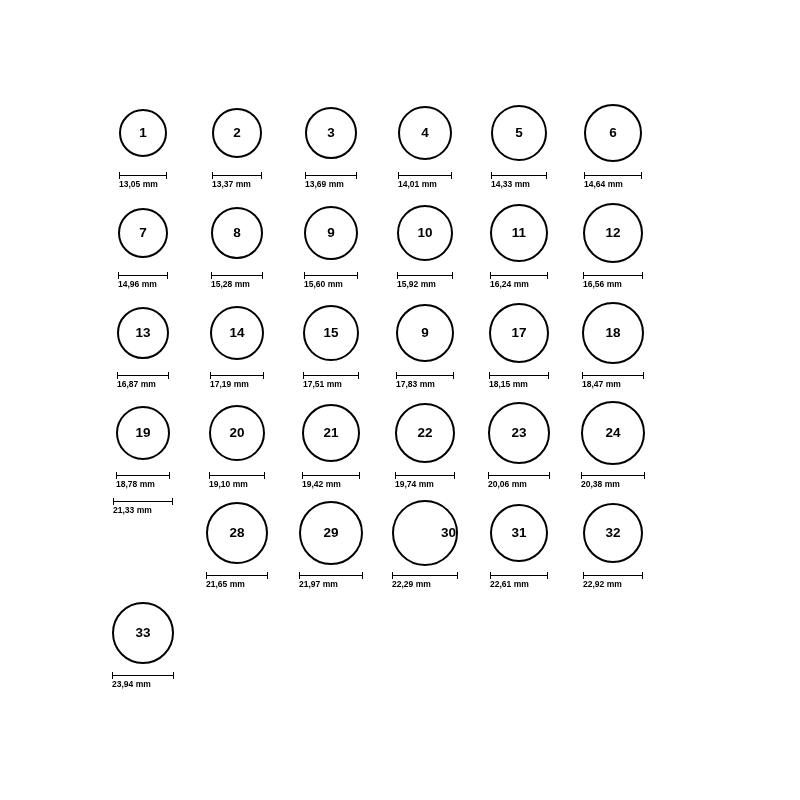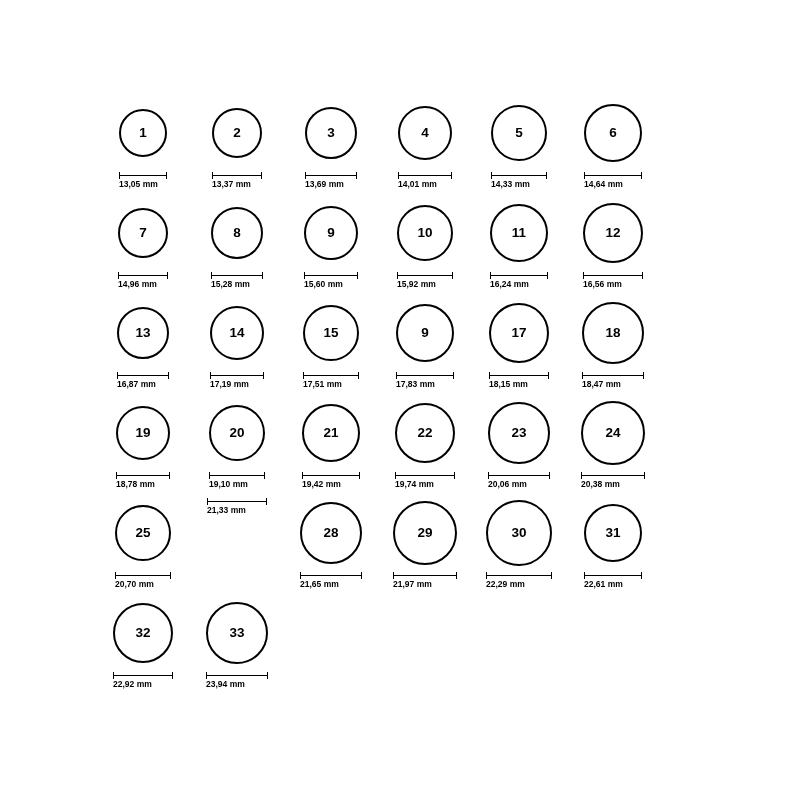--- a/index.html
+++ b/index.html
@@ -453,35 +453,20 @@
         <div class="dim">
           <div class="dim-line" style="width: 64px;">
             <div class="bar"></div>
             <div class="tick left"></div>
             <div class="tick right"></div>
           </div>
           <div class="dim-text">20,38 mm</div>
         </div>
       </div>
       <div class="cell">
-        <div class="ring-wrap">
-          <div class="ring" style="width: 56px; height: 56px;">
-            <span class="ring-label">25</span>
-          </div>
-        </div>
-        <div class="dim">
-          <div class="dim-line" style="width: 56px;">
-            <div class="bar"></div>
-            <div class="tick left"></div>
-            <div class="tick right"></div>
-          </div>
-          <div class="dim-text">20,70 mm</div>
-        </div>
-      </div>
-      <div class="cell">
         <div class="dim">
           <div class="dim-line" style="width: 60px;">
             <div class="bar"></div>
             <div class="tick left"></div>
             <div class="tick right"></div>
           </div>
           <div class="dim-text">21,33 mm</div>
         </div>
       </div>
       <div class="cell">
@@ -509,21 +494,21 @@
           <div class="dim-line" style="width: 64px;">
             <div class="bar"></div>
             <div class="tick left"></div>
             <div class="tick right"></div>
           </div>
           <div class="dim-text">21,97 mm</div>
         </div>
       </div>
       <div class="cell">
         <div class="ring-wrap">
-          <div class="ring" style="width: 66px; height: 66px;">
+          <div class="ring" style="width: 66px; height: 66px; justify-content: flex-end;">
             <span class="ring-label">30</span>
           </div>
         </div>
         <div class="dim">
           <div class="dim-line" style="width: 66px;">
             <div class="bar"></div>
             <div class="tick left"></div>
             <div class="tick right"></div>
           </div>
           <div class="dim-text">22,29 mm</div>

